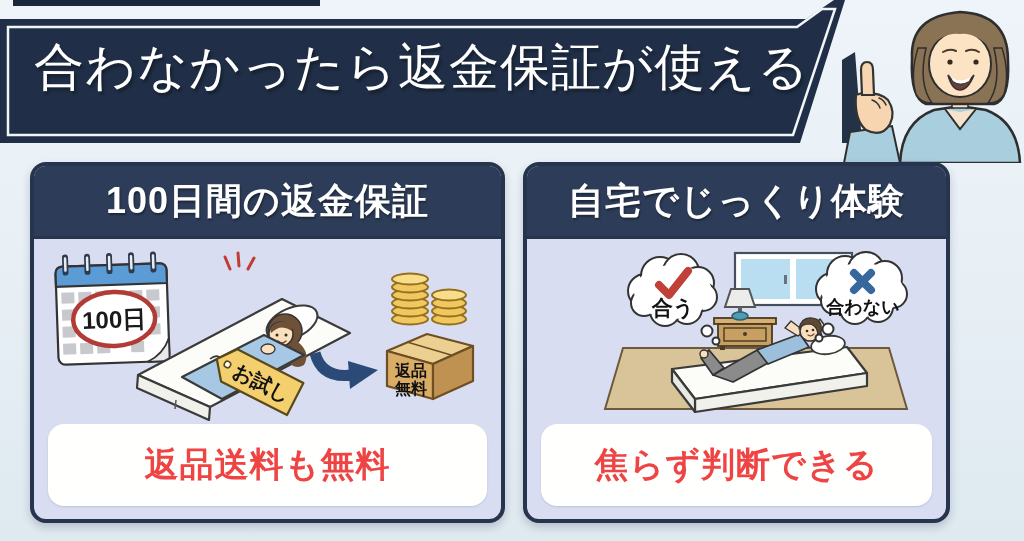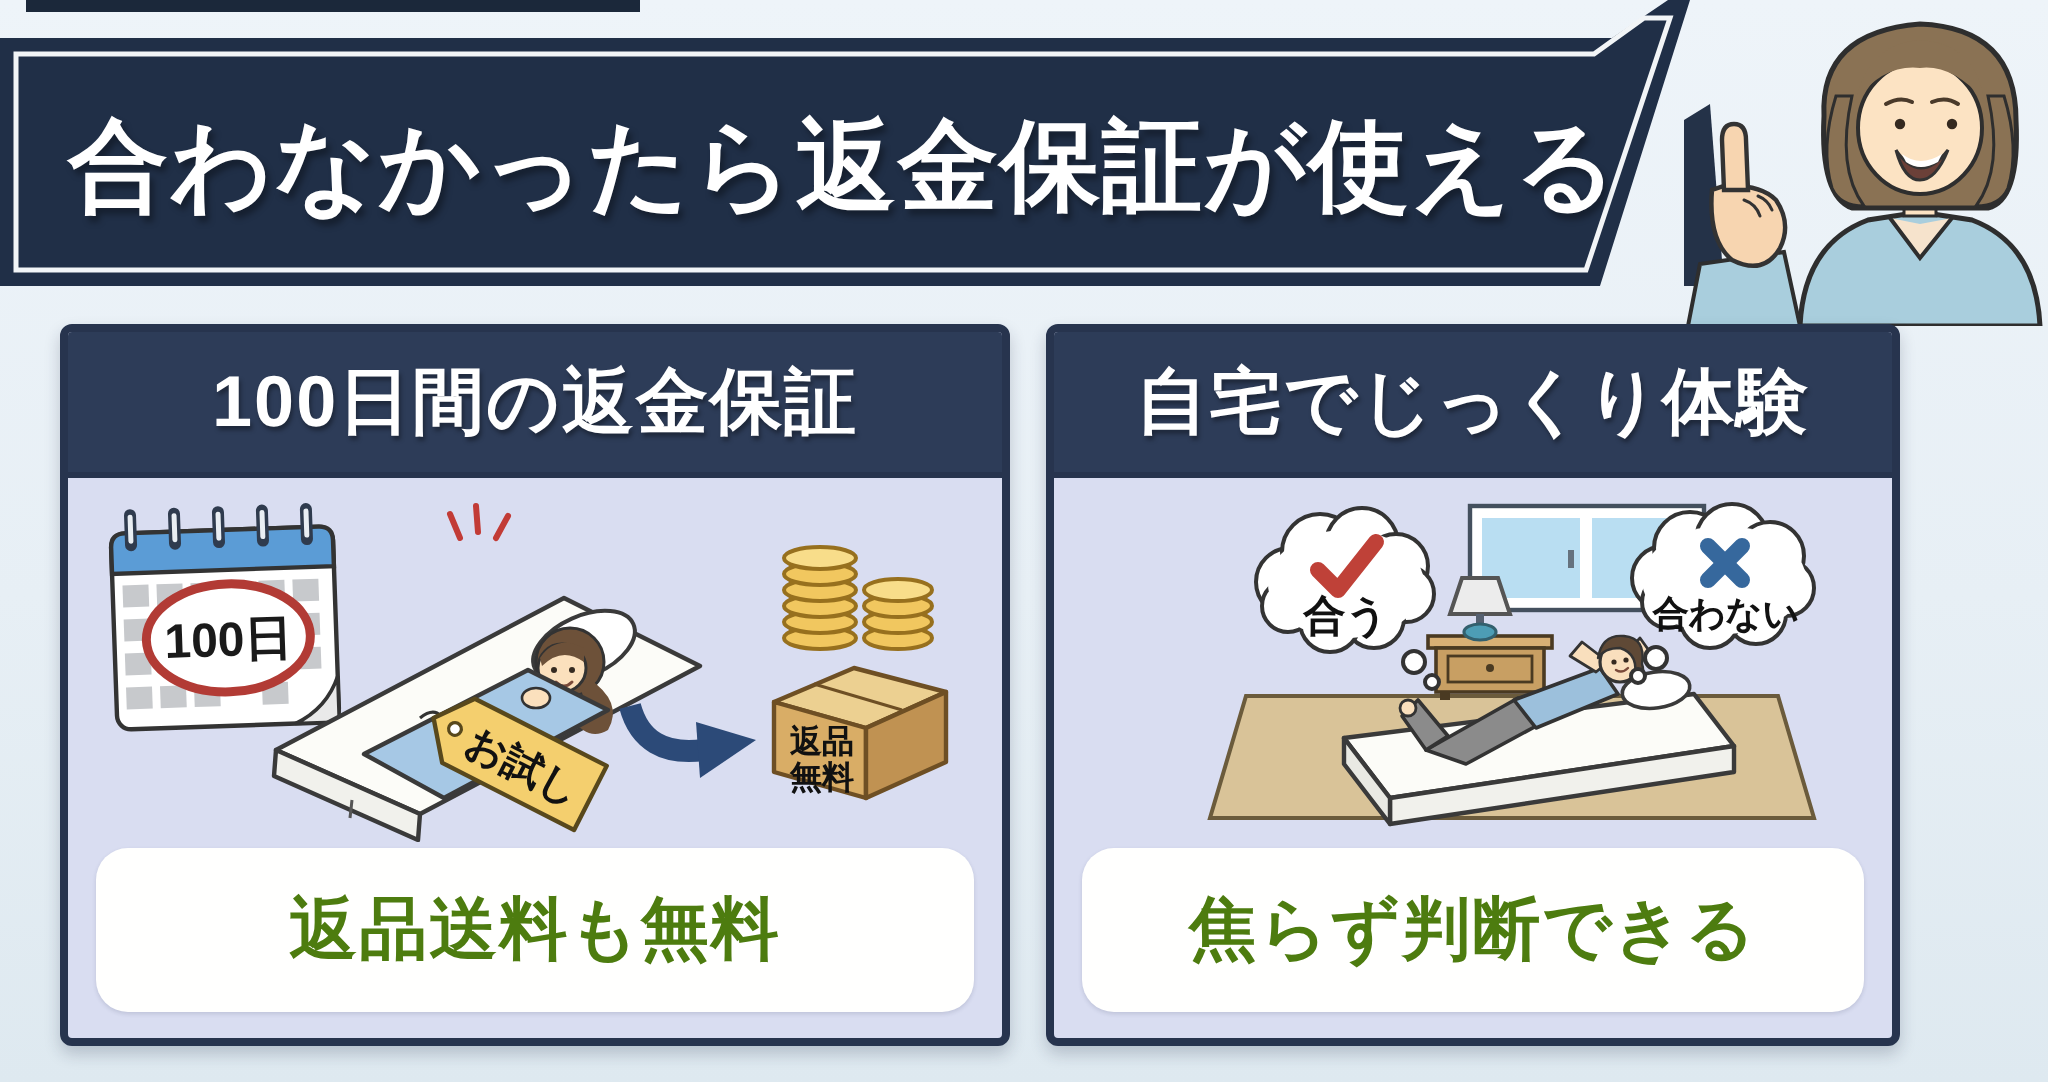--- a/index.html
+++ b/index.html
@@ -4,52 +4,52 @@
 <style>
   html,body{margin:0;padding:0;}
   .stage{
     position:relative;width:1024px;height:541px;overflow:hidden;
     background:linear-gradient(180deg,#eef4f9 0%,#e7eff5 55%,#dee9f0 100%);
     font-family:"Liberation Sans","DejaVu Sans",sans-serif;
   }
   
   .banner-svg{position:absolute;left:0;top:0;}
   .banner-title{
-    position:absolute;left:34px;top:55px;width:770px;
-    font-size:50px;line-height:56px;font-weight:700;color:#ffffff;
+    position:absolute;left:34px;top:39px;width:770px;
+    font-size:50px;line-height:56px;font-weight:400;color:#ffffff;
     letter-spacing:1px;white-space:nowrap;
     text-shadow:2px 3px 3px rgba(0,0,0,0.35);
   }
   
   .woman-svg{position:absolute;left:842px;top:0;}
   
   .panel{
     position:absolute;top:162px;height:361px;box-sizing:border-box;
-    border:4px solid #27344e;border-radius:6px;background:#d9ddf1;
+    border:4px solid #27344e;border-radius:16px;background:#d9ddf1;
     overflow:hidden;box-shadow:0 4px 8px rgba(30,40,70,0.22);
   }
   .panel-left{left:30px;width:475px;}
   .panel-right{left:523px;width:427px;}
   .panel-header{
     height:70px;background:#2d3c58;border-bottom:3px solid #27344e;
     display:flex;align-items:center;justify-content:center;
   }
   .panel-title{
     color:#ffffff;font-size:36px;font-weight:800;letter-spacing:1px;
     text-shadow:1px 2px 2px rgba(0,0,0,0.35);white-space:nowrap;
   }
   .panel-art{position:absolute;left:0;top:73px;}
   .panel-footer{
     position:absolute;left:14px;right:14px;top:258px;height:82px;
     background:#fffffe;border-radius:16px;
     display:flex;align-items:center;justify-content:center;
     box-shadow:0 1px 2px rgba(40,50,80,0.15);
   }
   .footer-text{
-    font-size:34px;font-weight:800;color:#4d7c0f;letter-spacing:1px;white-space:nowrap;
+    font-size:34px;font-weight:800;color:#ef4444;letter-spacing:1px;white-space:nowrap;
   }
   svg text{font-family:"Liberation Sans","DejaVu Sans",sans-serif;}
 </style>
 </head>
 <body>
 
 <div class="stage">
 
   <svg class="banner-svg" width="860" height="150" viewBox="0 0 860 150">
     <polygon points="13,0 320,0 320,6 13,6" fill="#1b283a"></polygon>

